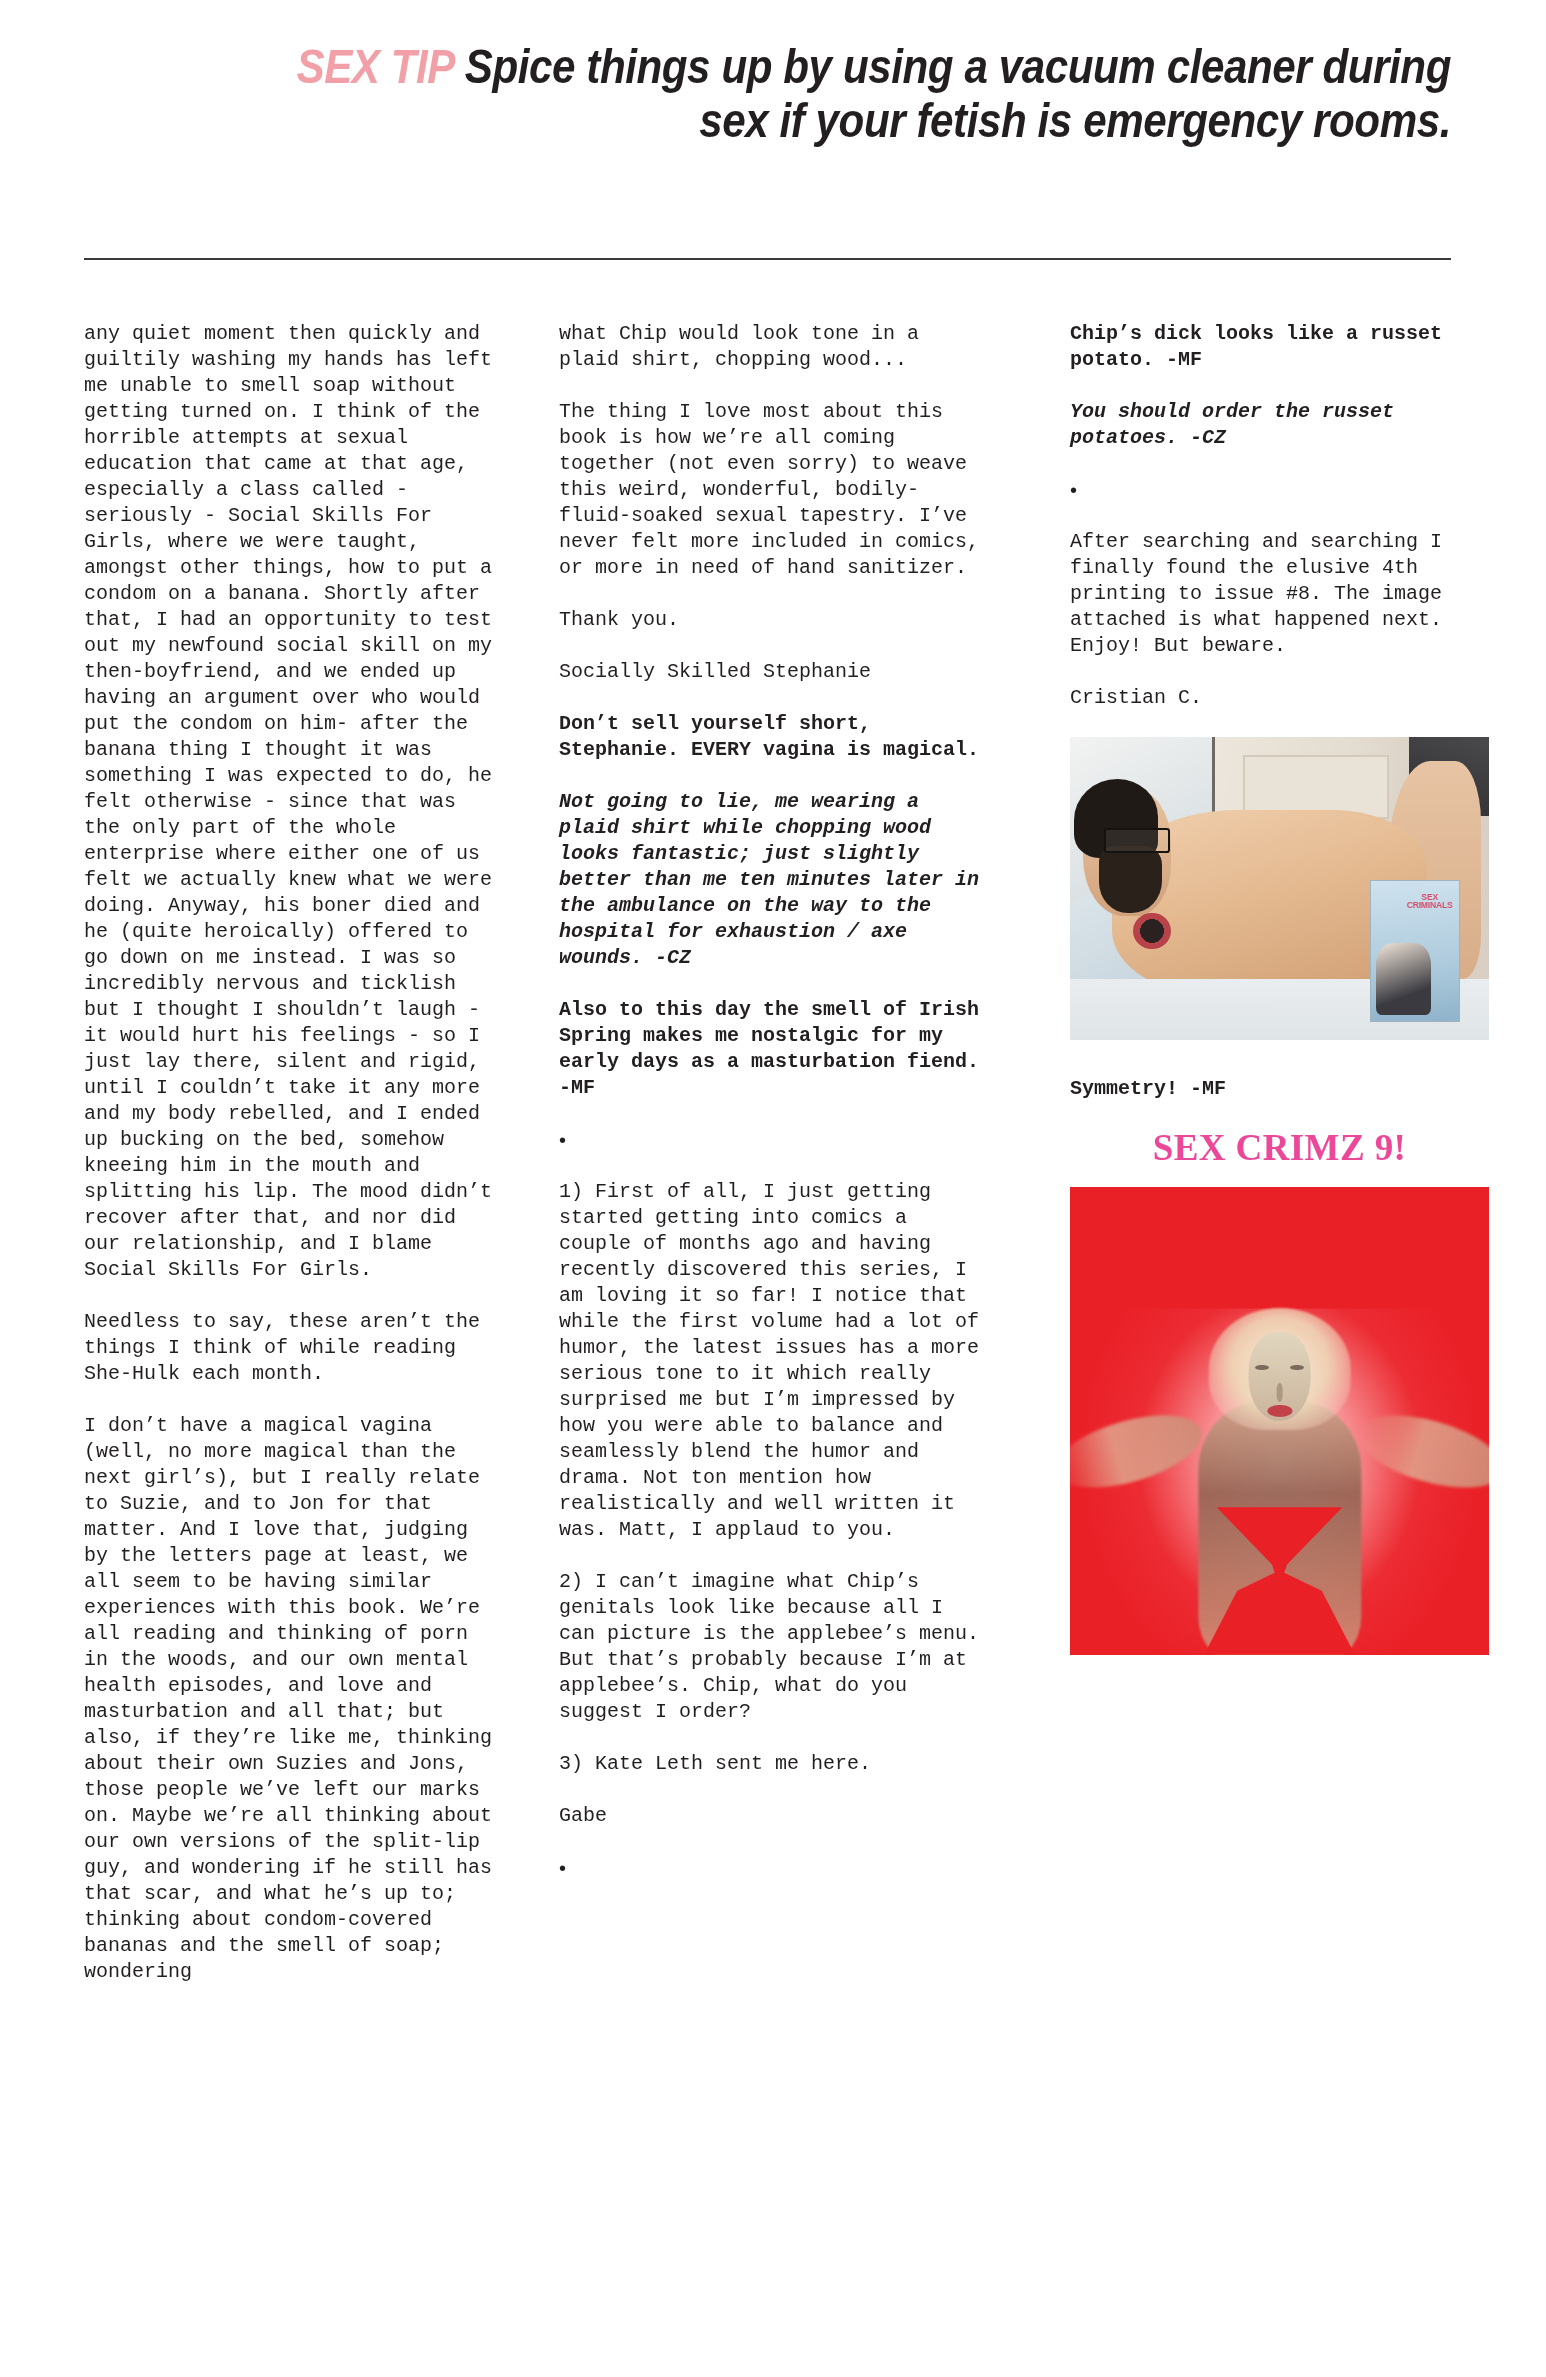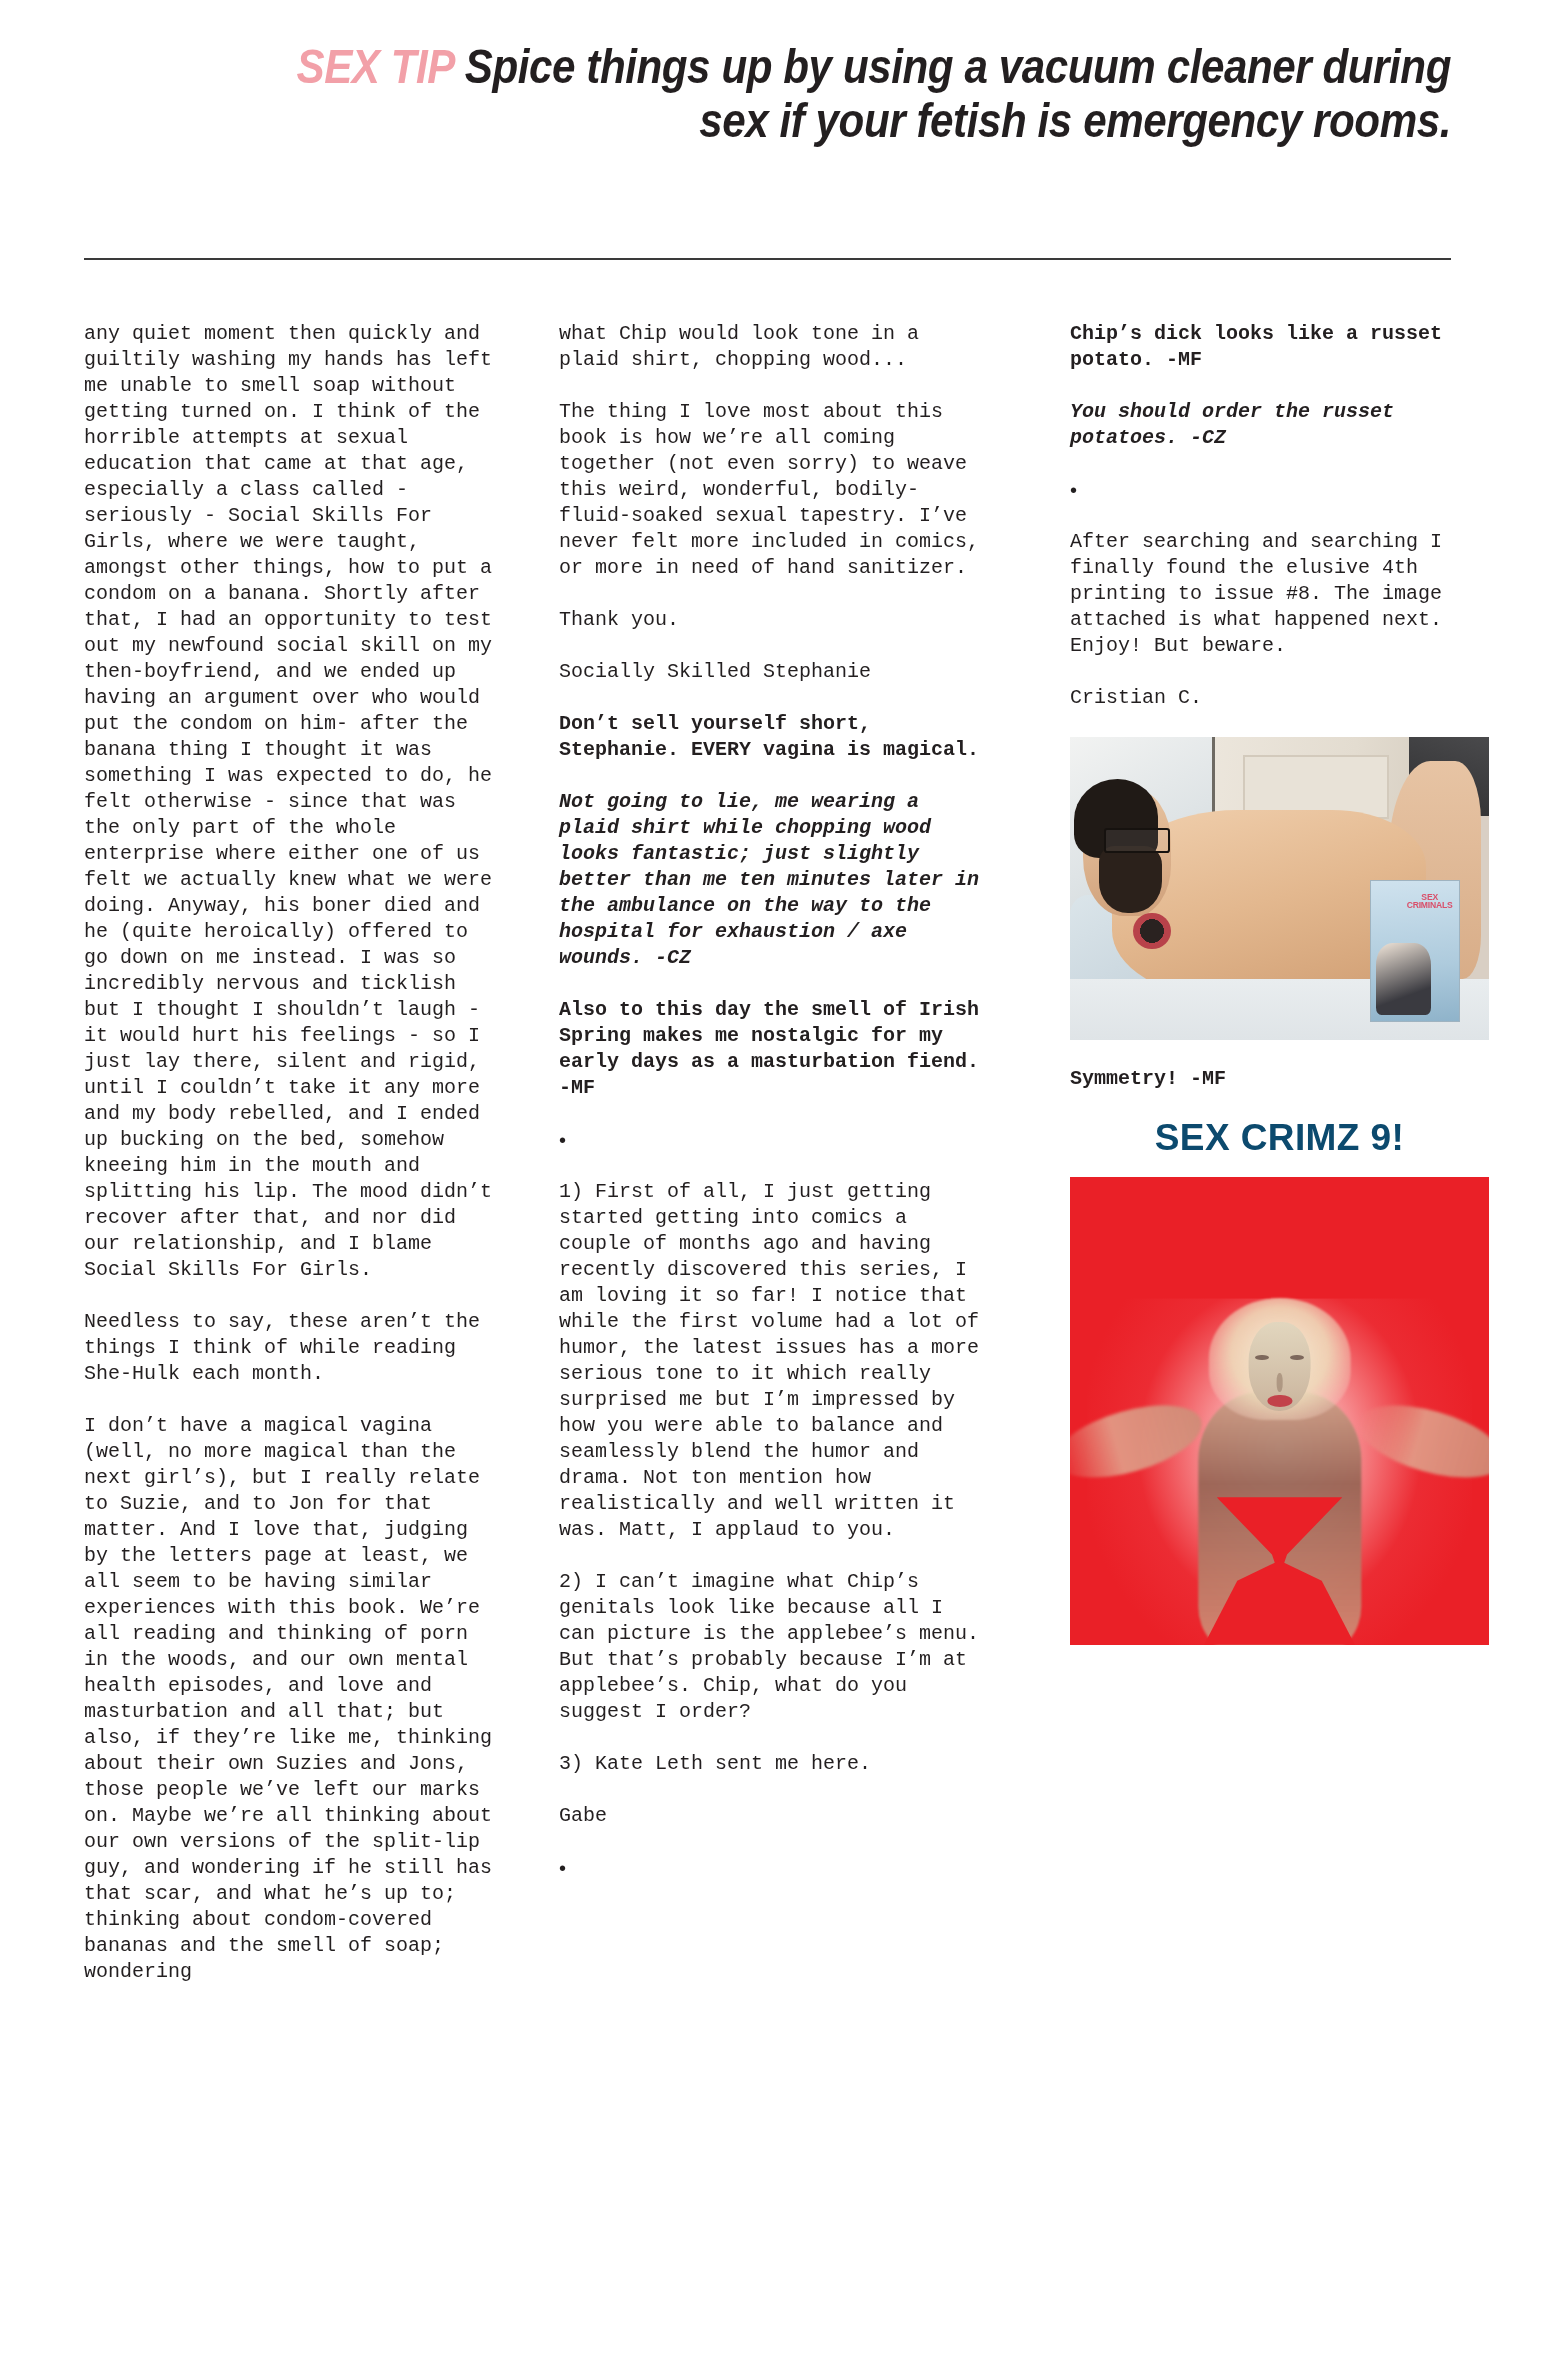--- a/index.html
+++ b/index.html
@@ -72,21 +72,21 @@
   .bullet-sep {
     margin: 0 0 26px 0;
     font-size: 20px;
     line-height: 26px;
   }
 
   
   #letter-photo {
     width: 419px;
     height: 303px;
-    margin: 0 0 26px 0;
+    margin: 0 0 36px 0;
     position: relative;
     overflow: hidden;
     background: #d9cfc4;
   }
   .ph-window {
     position: absolute; left: 0; top: 0; width: 34%; height: 58%;
     background: linear-gradient(150deg,#f2f3f2 0%,#dfe4e6 55%,#cfd6d9 100%);
   }
   .ph-door {
     position: absolute; left: 34%; top: 0; width: 47%; height: 76%;
@@ -309,21 +309,21 @@
     <div class="ph-sheet"></div>
     <div class="ph-comic">
       <div class="ph-comic-fig"></div>
       <div class="ph-comic-title">SEX CRIMINALS</div>
     </div>
   </div>
 
   <p class="para bold">Symmetry! -MF</p>
 
 
-  <div id="sex-crimz-title" style="color: #0c4a6e;">SEX CRIMZ 9!</div>
+  <div id="sex-crimz-title" style="color: #ec4899; font-family: Liberation Serif, serif;">SEX CRIMZ 9!</div>
 
   <div id="cover-image">
     <div class="cv-glow"></div>
     <div class="cv-arm left"></div>
     <div class="cv-arm right"></div>
     <div class="cv-torso"></div>
     <div class="cv-hair"></div>
     <div class="cv-face"></div>
     <div class="cv-eye l"></div>
     <div class="cv-eye r"></div>

